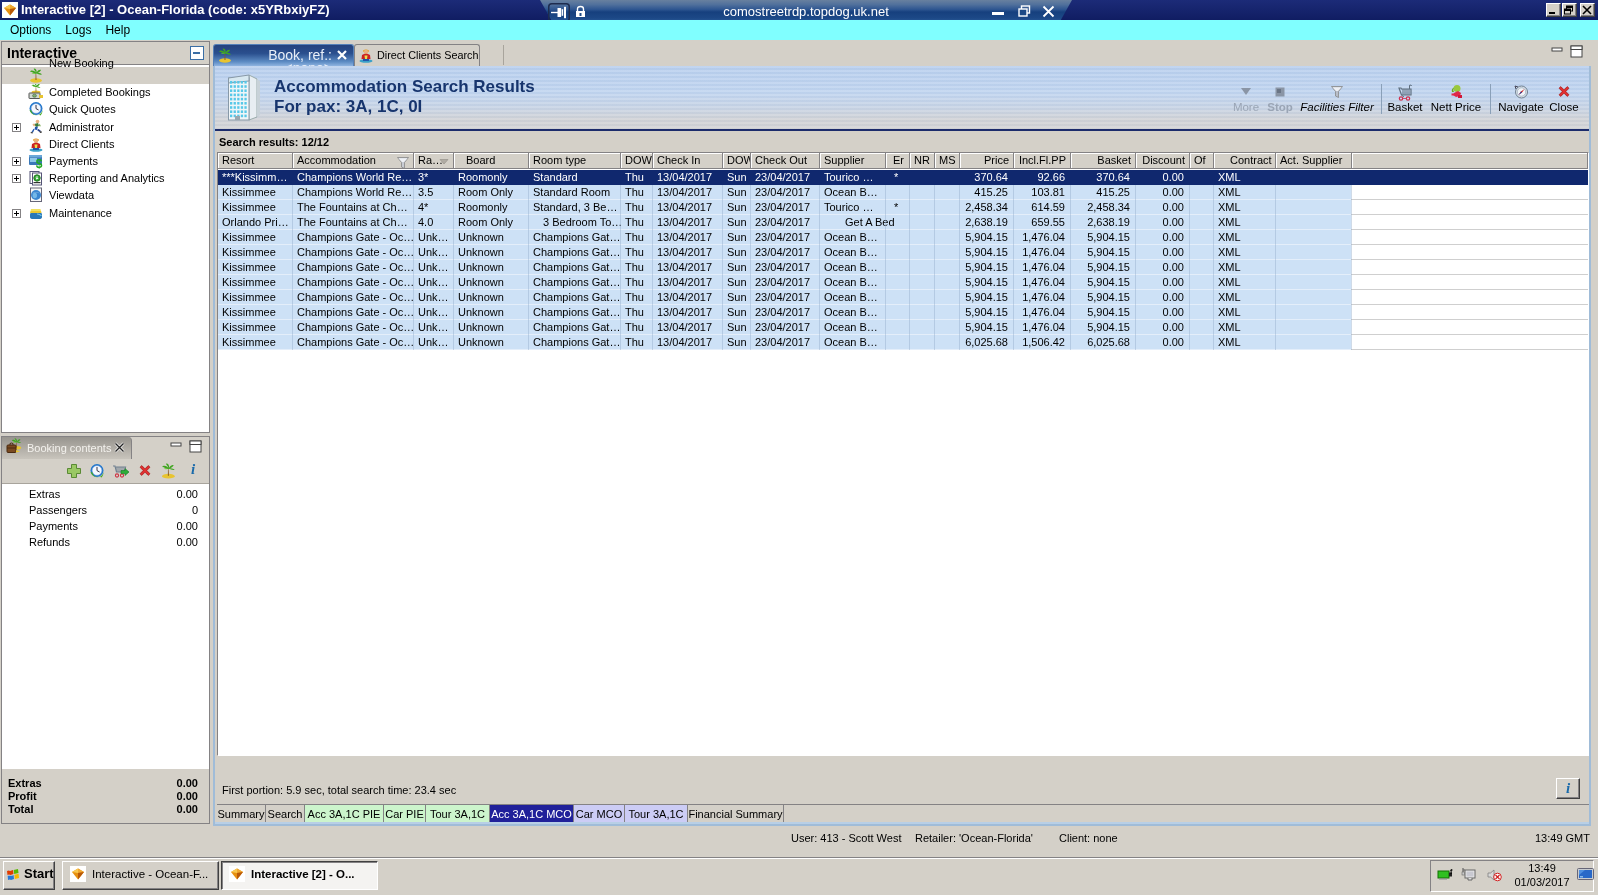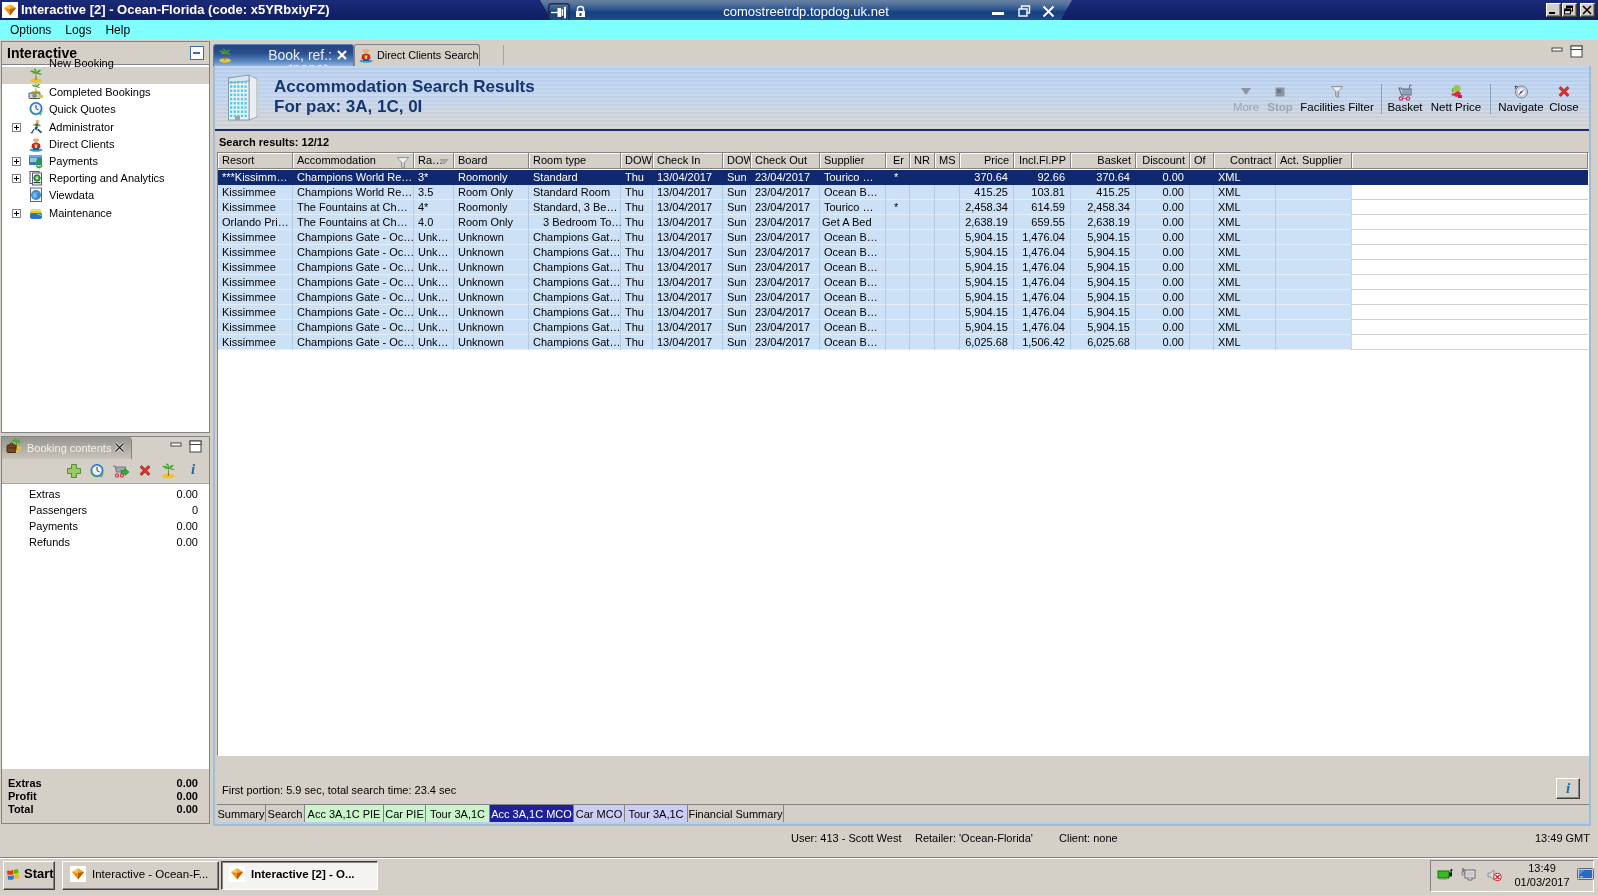--- a/index.html
+++ b/index.html
@@ -402,21 +402,21 @@
       <rect x="5" y="5" width="4" height="4" fill="#6a7585"></rect>
     </svg>
   </div>
 <div class="ab" style="left:1235px;top:101px;width:90px;height:12px;text-align:center;color:#9aa5b5;font-size:11.5px;line-height:12px;font-weight:bold;">Stop</div>
 <div class="ab" style="left:1329px;top:84px;width:16px;height:16px;">
     <svg width="16" height="16" viewBox="0 0 16 16" style="">
       <path d="M2.5 2.5 L13.5 2.5 L9.5 7.5 L9.5 13.5 L6.5 12 L6.5 7.5 Z" fill="#b8bdc8" stroke="#888" stroke-width="0.8"></path>
       <path d="M3.5 3.2 L12.5 3.2 L9 7 L7 7 Z" fill="#eef0f4"></path>
     </svg>
   </div>
-<div class="ab" style="left:1287px;top:101px;width:100px;height:12px;text-align:center;color:#000;font-size:11.5px;line-height:12px;">Facilities Filter</div>
+<div class="ab" style="left:1287px;top:101px;width:100px;height:12px;text-align:center;color:#000;font-size:11.5px;line-height:12px;font-style:italic;">Facilities Filter</div>
 <div class="ab" style="left:1381px;top:84px;width:1px;height:30px;background:#8aa0b8;"></div>
 <div class="ab" style="left:1397px;top:84px;width:16px;height:16px;">
     <svg width="18" height="17" viewBox="0 0 18 17" style="">
       <path d="M12 1.5 L14 1 L14.5 2" stroke="#607080" stroke-width="1" fill="none"></path>
       <path d="M2 4 L4 4 L4.5 5 L14 5 L14 11 L4.5 11 Z" fill="none" stroke="#607080" stroke-width="1.2"></path>
       <path d="M6 5 L6 11 M8 5 L8 11 M10 5 L10 11 M12 5 L12 11" stroke="#607080" stroke-width="1"></path>
       <path d="M12.5 2 L12.5 5 M4.5 11 L7 13" stroke="#607080" stroke-width="1"></path>
       <circle cx="4" cy="14.5" r="1.7" fill="none" stroke="#d03050" stroke-width="1.2"></circle>
       <circle cx="11" cy="14.5" r="1.7" fill="none" stroke="#d03050" stroke-width="1.2"></circle>
       <path d="M5.7 14.5 L9.3 14.5" stroke="#d03050" stroke-width="0.8"></path>
@@ -469,21 +469,21 @@
       <svg width="16" height="16" viewBox="0 0 16 16" style="">
         <path d="M2.5 2.5 L13.5 2.5 L9.5 7.5 L9.5 13.5 L6.5 12 L6.5 7.5 Z" fill="#c8ccd4" stroke="#888" stroke-width="0.8"></path>
         <path d="M3.5 3.2 L12.5 3.2 L9 7 L7 7 Z" fill="#eef0f4"></path>
       </svg>
     </div></div>
 <div class="ab hcell" style="left:414px;top:153px;width:40px;height:16px;padding-left:4px;">Ra…<div class="ab" style="left:25px;top:5px;width:10px;height:7px;">
       <svg width="10" height="7" viewBox="0 0 10 7" style="">
         <path d="M1 1.5 L9 1.5 L5 6 Z" fill="#b0aca4" stroke="#908c84" stroke-width="0.6"></path>
       </svg>
     </div></div>
-<div class="ab hcell" style="left:454px;top:153px;width:75px;height:16px;padding-left:4px;">Board</div>
+<div class="ab hcell" style="left:454px;top:153px;width:75px;height:16px;padding-left:12px;">Board</div>
 <div class="ab hcell" style="left:529px;top:153px;width:92px;height:16px;padding-left:4px;">Room type</div>
 <div class="ab hcell" style="left:621px;top:153px;width:32px;height:16px;padding-left:4px;">DOW</div>
 <div class="ab hcell" style="left:653px;top:153px;width:70px;height:16px;padding-left:4px;">Check In</div>
 <div class="ab hcell" style="left:723px;top:153px;width:28px;height:16px;padding-left:4px;">DOW</div>
 <div class="ab hcell" style="left:751px;top:153px;width:69px;height:16px;padding-left:4px;">Check Out</div>
 <div class="ab hcell" style="left:820px;top:153px;width:66px;height:16px;padding-left:4px;">Supplier</div>
 <div class="ab hcell" style="left:886px;top:153px;width:24px;height:16px;padding-left:7px;">Er</div>
 <div class="ab hcell" style="left:910px;top:153px;width:25px;height:16px;padding-left:4px;">NR</div>
 <div class="ab hcell" style="left:935px;top:153px;width:25px;height:16px;padding-left:4px;">MS</div>
 <div class="ab hcell" style="left:960px;top:153px;width:54px;height:16px;text-align:right;padding-right:4px;">Price</div>
@@ -557,21 +557,21 @@
 <div class="ab" style="left:218px;top:215px;width:1370px;height:15px;">
     <div class="cell" style="left:-1px;top:0;width:75px;height:15px;color:#000;padding-left:5px;">Orlando Pri…</div>
     <div class="cell" style="left:74px;top:0;width:121px;height:15px;color:#000;padding-left:5px;">The Fountains at Ch…</div>
     <div class="cell" style="left:195px;top:0;width:40px;height:15px;color:#000;padding-left:5px;">4.0</div>
     <div class="cell" style="left:235px;top:0;width:75px;height:15px;color:#000;padding-left:5px;">Room Only</div>
     <div class="cell" style="left:320px;top:0;width:92px;height:15px;color:#000;padding-left:5px;">3 Bedroom To…</div>
     <div class="cell" style="left:402px;top:0;width:32px;height:15px;color:#000;padding-left:5px;">Thu</div>
     <div class="cell" style="left:434px;top:0;width:70px;height:15px;color:#000;padding-left:5px;">13/04/2017</div>
     <div class="cell" style="left:504px;top:0;width:28px;height:15px;color:#000;padding-left:5px;">Sun</div>
     <div class="cell" style="left:532px;top:0;width:69px;height:15px;color:#000;padding-left:5px;">23/04/2017</div>
-    <div class="cell" style="left:601px;top:0;width:66px;height:15px;color:#000;padding-left:3px;">Get A Bed</div>
+    <div class="cell" style="left:624px;top:0;width:66px;height:15px;color:#000;padding-left:3px;">Get A Bed</div>
     <div class="cell" style="left:741px;top:0;width:54px;height:15px;color:#000;text-align:right;padding-right:5px;">2,638.19</div>
     <div class="cell" style="left:795px;top:0;width:57px;height:15px;color:#000;text-align:right;padding-right:5px;">659.55</div>
     <div class="cell" style="left:852px;top:0;width:65px;height:15px;color:#000;text-align:right;padding-right:5px;">2,638.19</div>
     <div class="cell" style="left:917px;top:0;width:54px;height:15px;color:#000;text-align:right;padding-right:5px;">0.00</div>
     <div class="cell" style="left:995px;top:0;width:62px;height:15px;color:#000;padding-left:5px;">XML</div>
   </div>
 <div class="ab" style="left:218px;top:230px;width:1133px;height:15px;background:#cde1f6;border-bottom:1px solid #e4eefa;"></div>
 <div class="ab" style="left:1351px;top:230px;width:237px;height:15px;border-bottom:1px solid #cfcfcf;"></div>
 <div class="ab" style="left:218px;top:230px;width:1370px;height:15px;">
     <div class="cell" style="left:-1px;top:0;width:75px;height:15px;color:#000;padding-left:5px;">Kissimmee</div>

